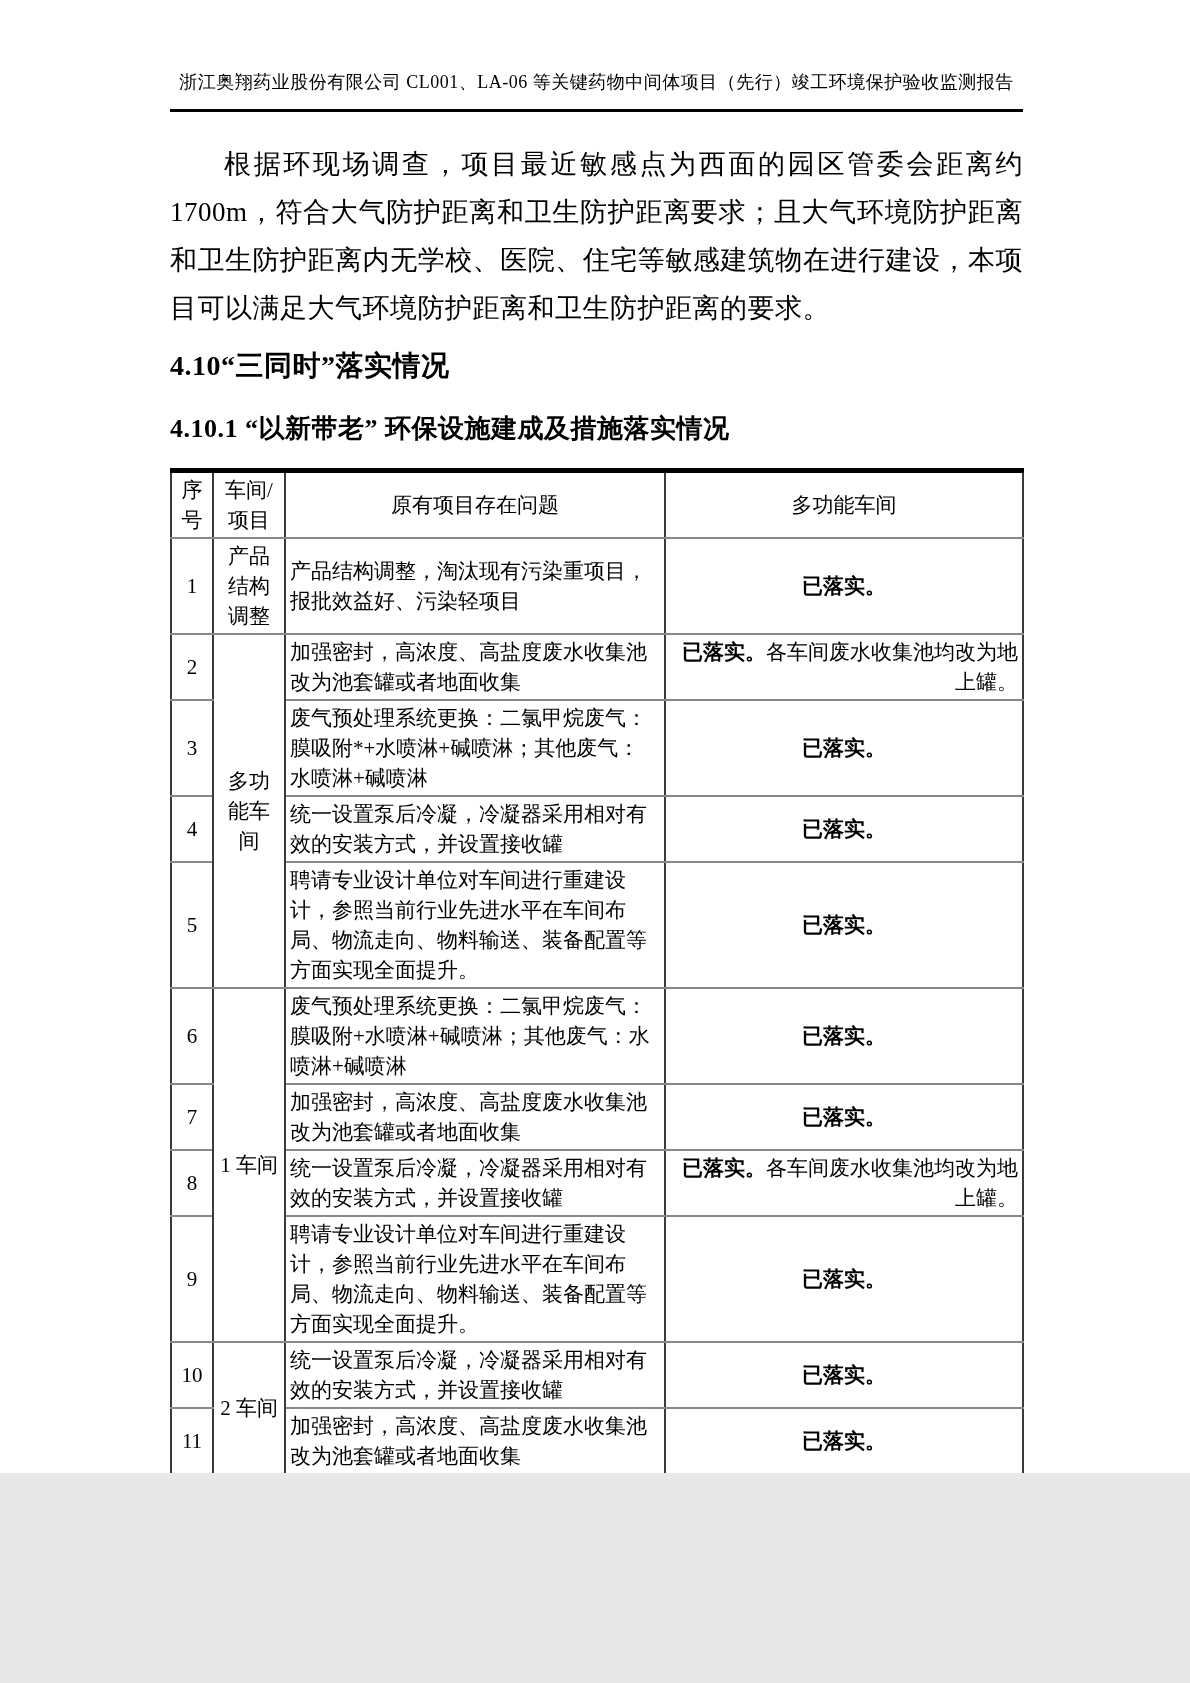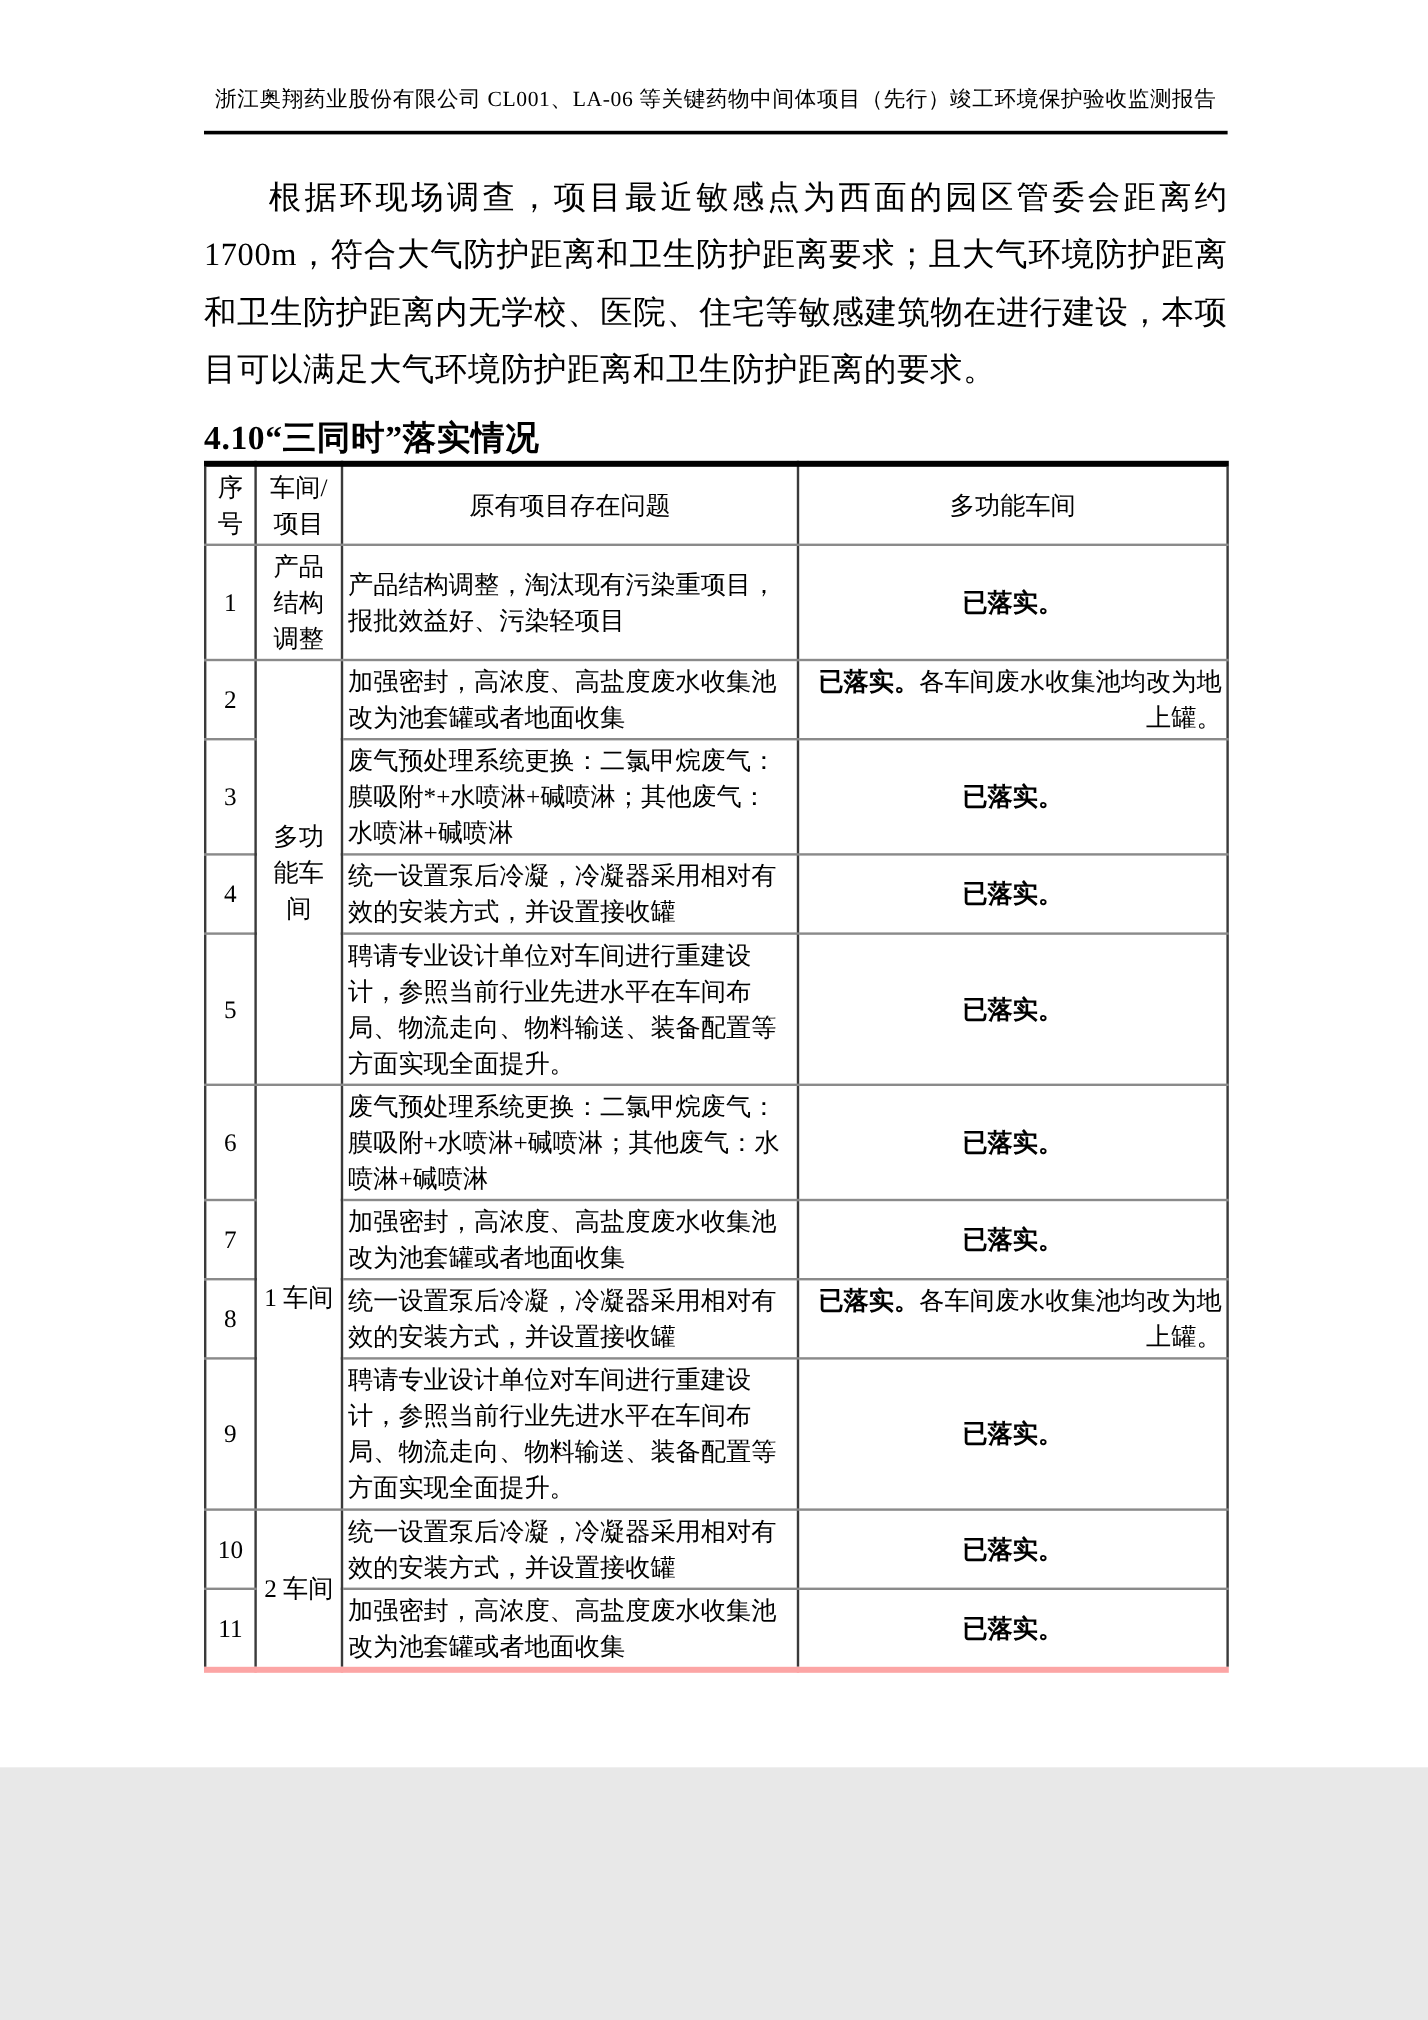--- a/index.html
+++ b/index.html
@@ -52,21 +52,21 @@
   }
   .table-caption{
     margin-top:26px;
     text-align:center;
     font-size:22px;
     line-height:28px;
     font-weight:bold;
   }
   
   table.measures{
-    margin-top:0;
+    margin-top:22px;
     width:100%;
     border-collapse:collapse;
     table-layout:fixed;
     border-top:5px solid #000;
     border-bottom:5px solid #fca5a5;
     font-size:21px;
     line-height:30px;
   }
   table.measures col.c-no{width:42px;}
   table.measures col.c-group{width:72px;}
@@ -107,20 +107,21 @@
 
   <div class="doc-header">
     <div class="doc-title">浙江奥翔药业股份有限公司 CL001、LA-06 等关键药物中间体项目（先行）竣工环境保护验收监测报告</div>
     <hr class="header-rule">
   </div>
 
   <p class="body-paragraph">根据环现场调查，项目最近敏感点为西面的园区管委会距离约1700m，符合大气防护距离和卫生防护距离要求；且大气环境防护距离和卫生防护距离内无学校、医院、住宅等敏感建筑物在进行建设，本项目可以满足大气环境防护距离和卫生防护距离的要求。</p>
 
   <h1 class="sec">4.10“三同时”落实情况</h1>
 
+  <h2 class="sec">4.10.1 “以新带老” 环保设施建成及措施落实情况</h2>
 
 
   <table class="measures">
     <colgroup>
       <col class="c-no">
         <col class="c-group">
         <col class="c-problem">
         <col class="c-status">
     </colgroup>
     <thead>

